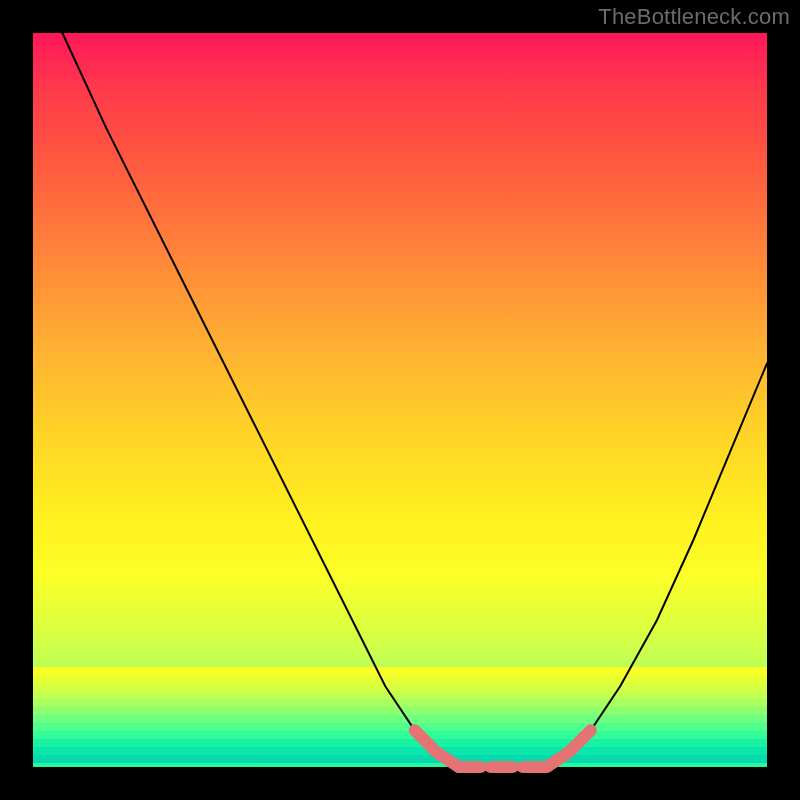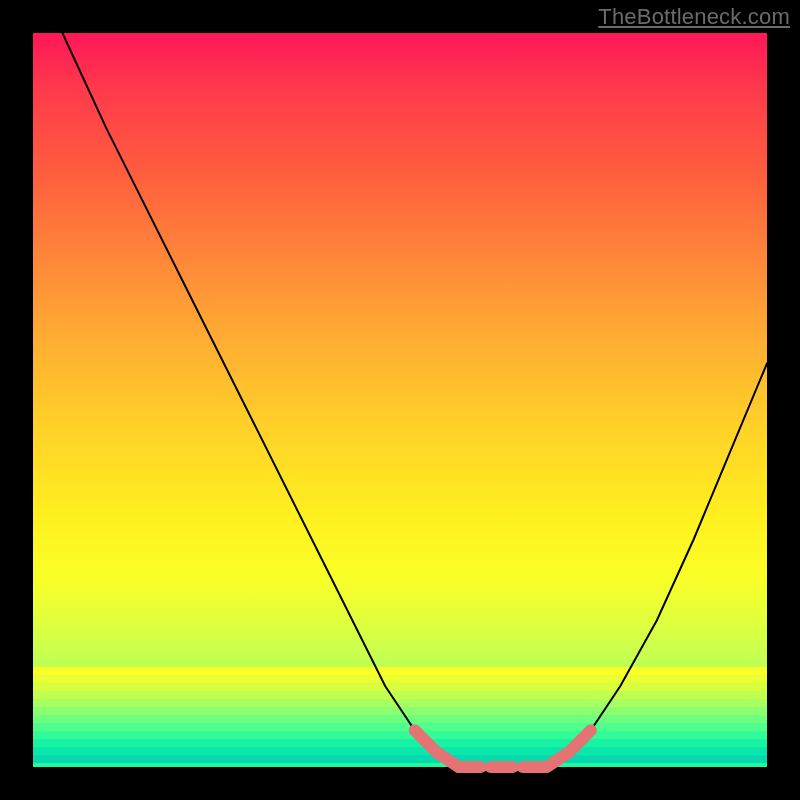--- a/index.html
+++ b/index.html
@@ -55,21 +55,20 @@
   }
   .watermark {
     position: absolute;
     top: 4px;
     right: 10px;
     font-size: 22px;
     font-weight: 500;
     color: #6b6b6b;
     letter-spacing: 0.2px;
     user-select: none;
-    text-decoration: underline;
   }
   svg.curves {
     position: absolute;
     left: 33px;
     top: 33px;
     width: 734px;
     height: 734px;
     overflow: visible;
   }
 </style>

